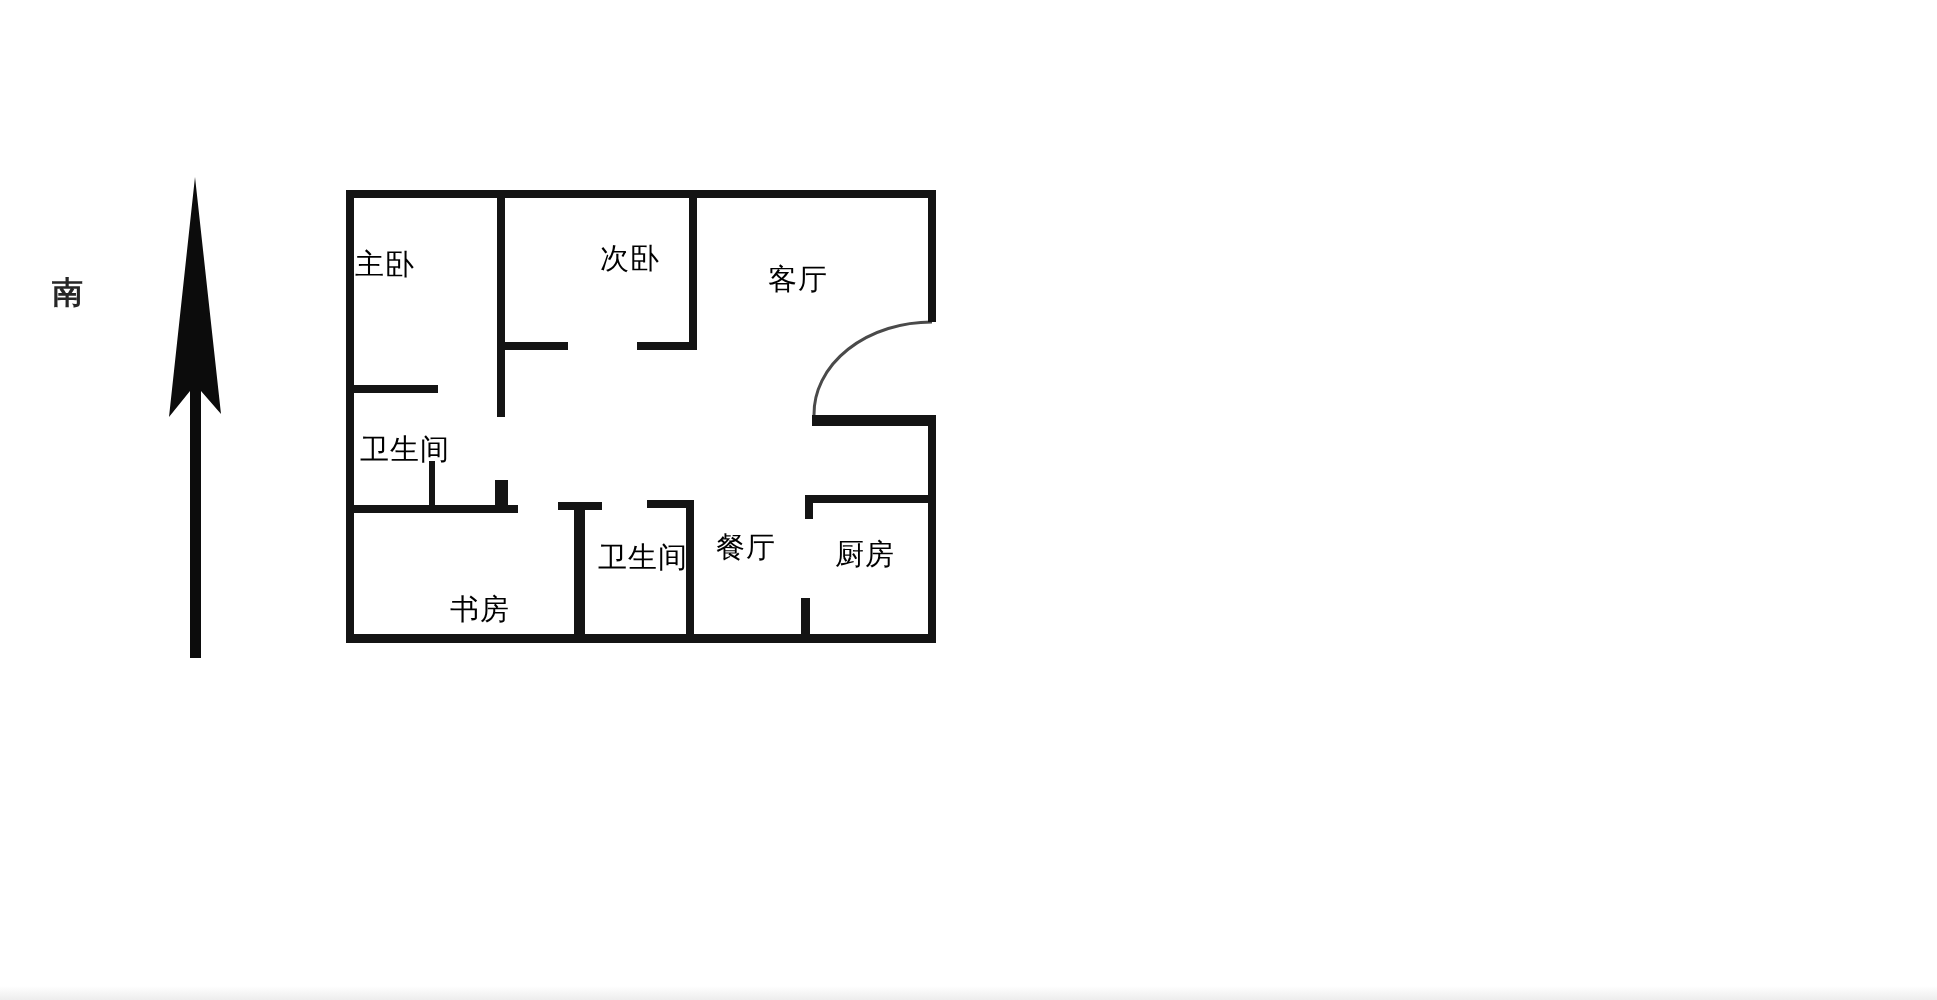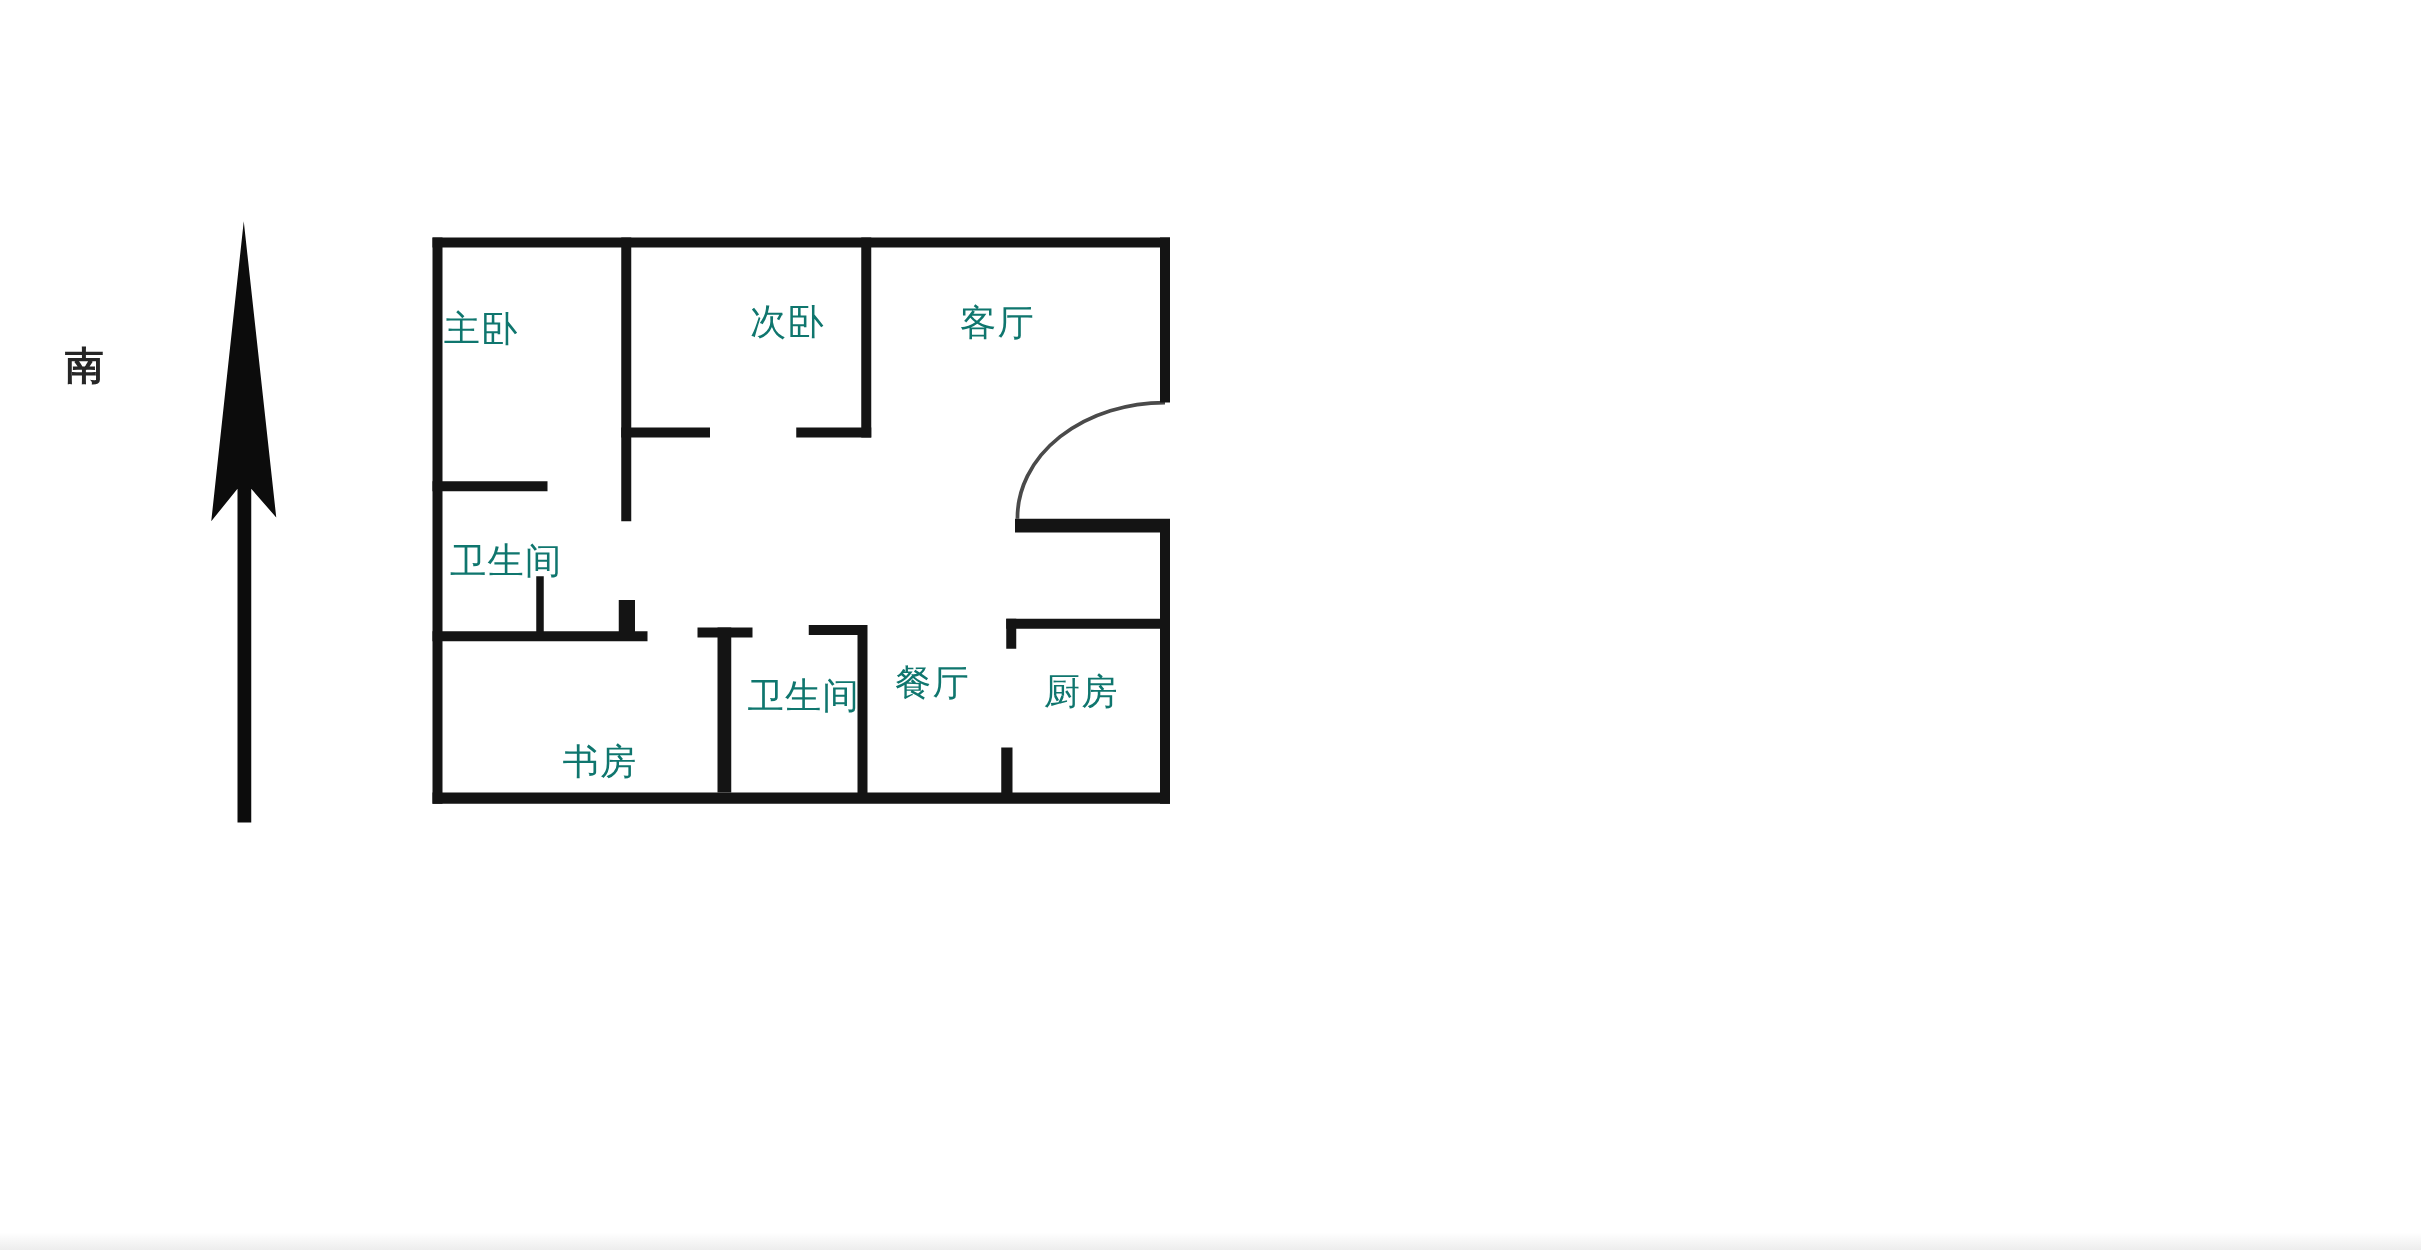--- a/index.html
+++ b/index.html
@@ -16,21 +16,21 @@
     overflow: hidden;
   }
   .wall {
     position: absolute;
     background: #141414;
   }
   .room-label {
     position: absolute;
     font-size: 29px;
     line-height: 1.05;
-    color: #0f766e;
+    color: #000000;
     letter-spacing: 1px;
     white-space: nowrap;
     font-weight: 500;
   }
   .south-label {
     position: absolute;
     font-size: 31px;
     line-height: 1;
     color: #262626;
     font-weight: 600;
@@ -90,19 +90,19 @@
     <div class="wall" style="left: 812px; top: 415px; width: 124px; height: 11px;"></div>
     <div class="wall" style="left: 805px; top: 495px; width: 131px; height: 8px;"></div>
     <div class="wall" style="left: 805px; top: 495px; width: 8px; height: 24px;"></div>
     <div class="wall" style="left: 801px; top: 598px; width: 9px; height: 38px;"></div>
     <div class="wall" style="left: 574px; top: 502px; width: 11px; height: 132px;"></div>
     <div class="wall" style="left: 558px; top: 502px; width: 44px; height: 8px;"></div>
     <div class="wall" style="left: 647px; top: 500px; width: 46px; height: 8px;"></div>
     <div class="wall" style="left: 686px; top: 500px; width: 8px; height: 136px;"></div>
     <span class="room-label" style="left: 355px; top: 249px;">主卧</span>
     <span class="room-label" style="left: 600px; top: 243px;">次卧</span>
-    <span class="room-label" style="left: 768px; top: 244px;">客厅</span>
+    <span class="room-label" style="left: 768px; top: 264px;">客厅</span>
     <span class="room-label" style="left: 360px; top: 434px;">卫生间</span>
     <span class="room-label" style="left: 598px; top: 542px;">卫生间</span>
     <span class="room-label" style="left: 716px; top: 532px; text-align: right;">餐厅</span>
     <span class="room-label" style="left: 835px; top: 539px;">厨房</span>
     <span class="room-label" style="left: 450px; top: 597px; font-family: Liberation Mono, monospace;">书房</span>
   </div>
 
 </body></html>

